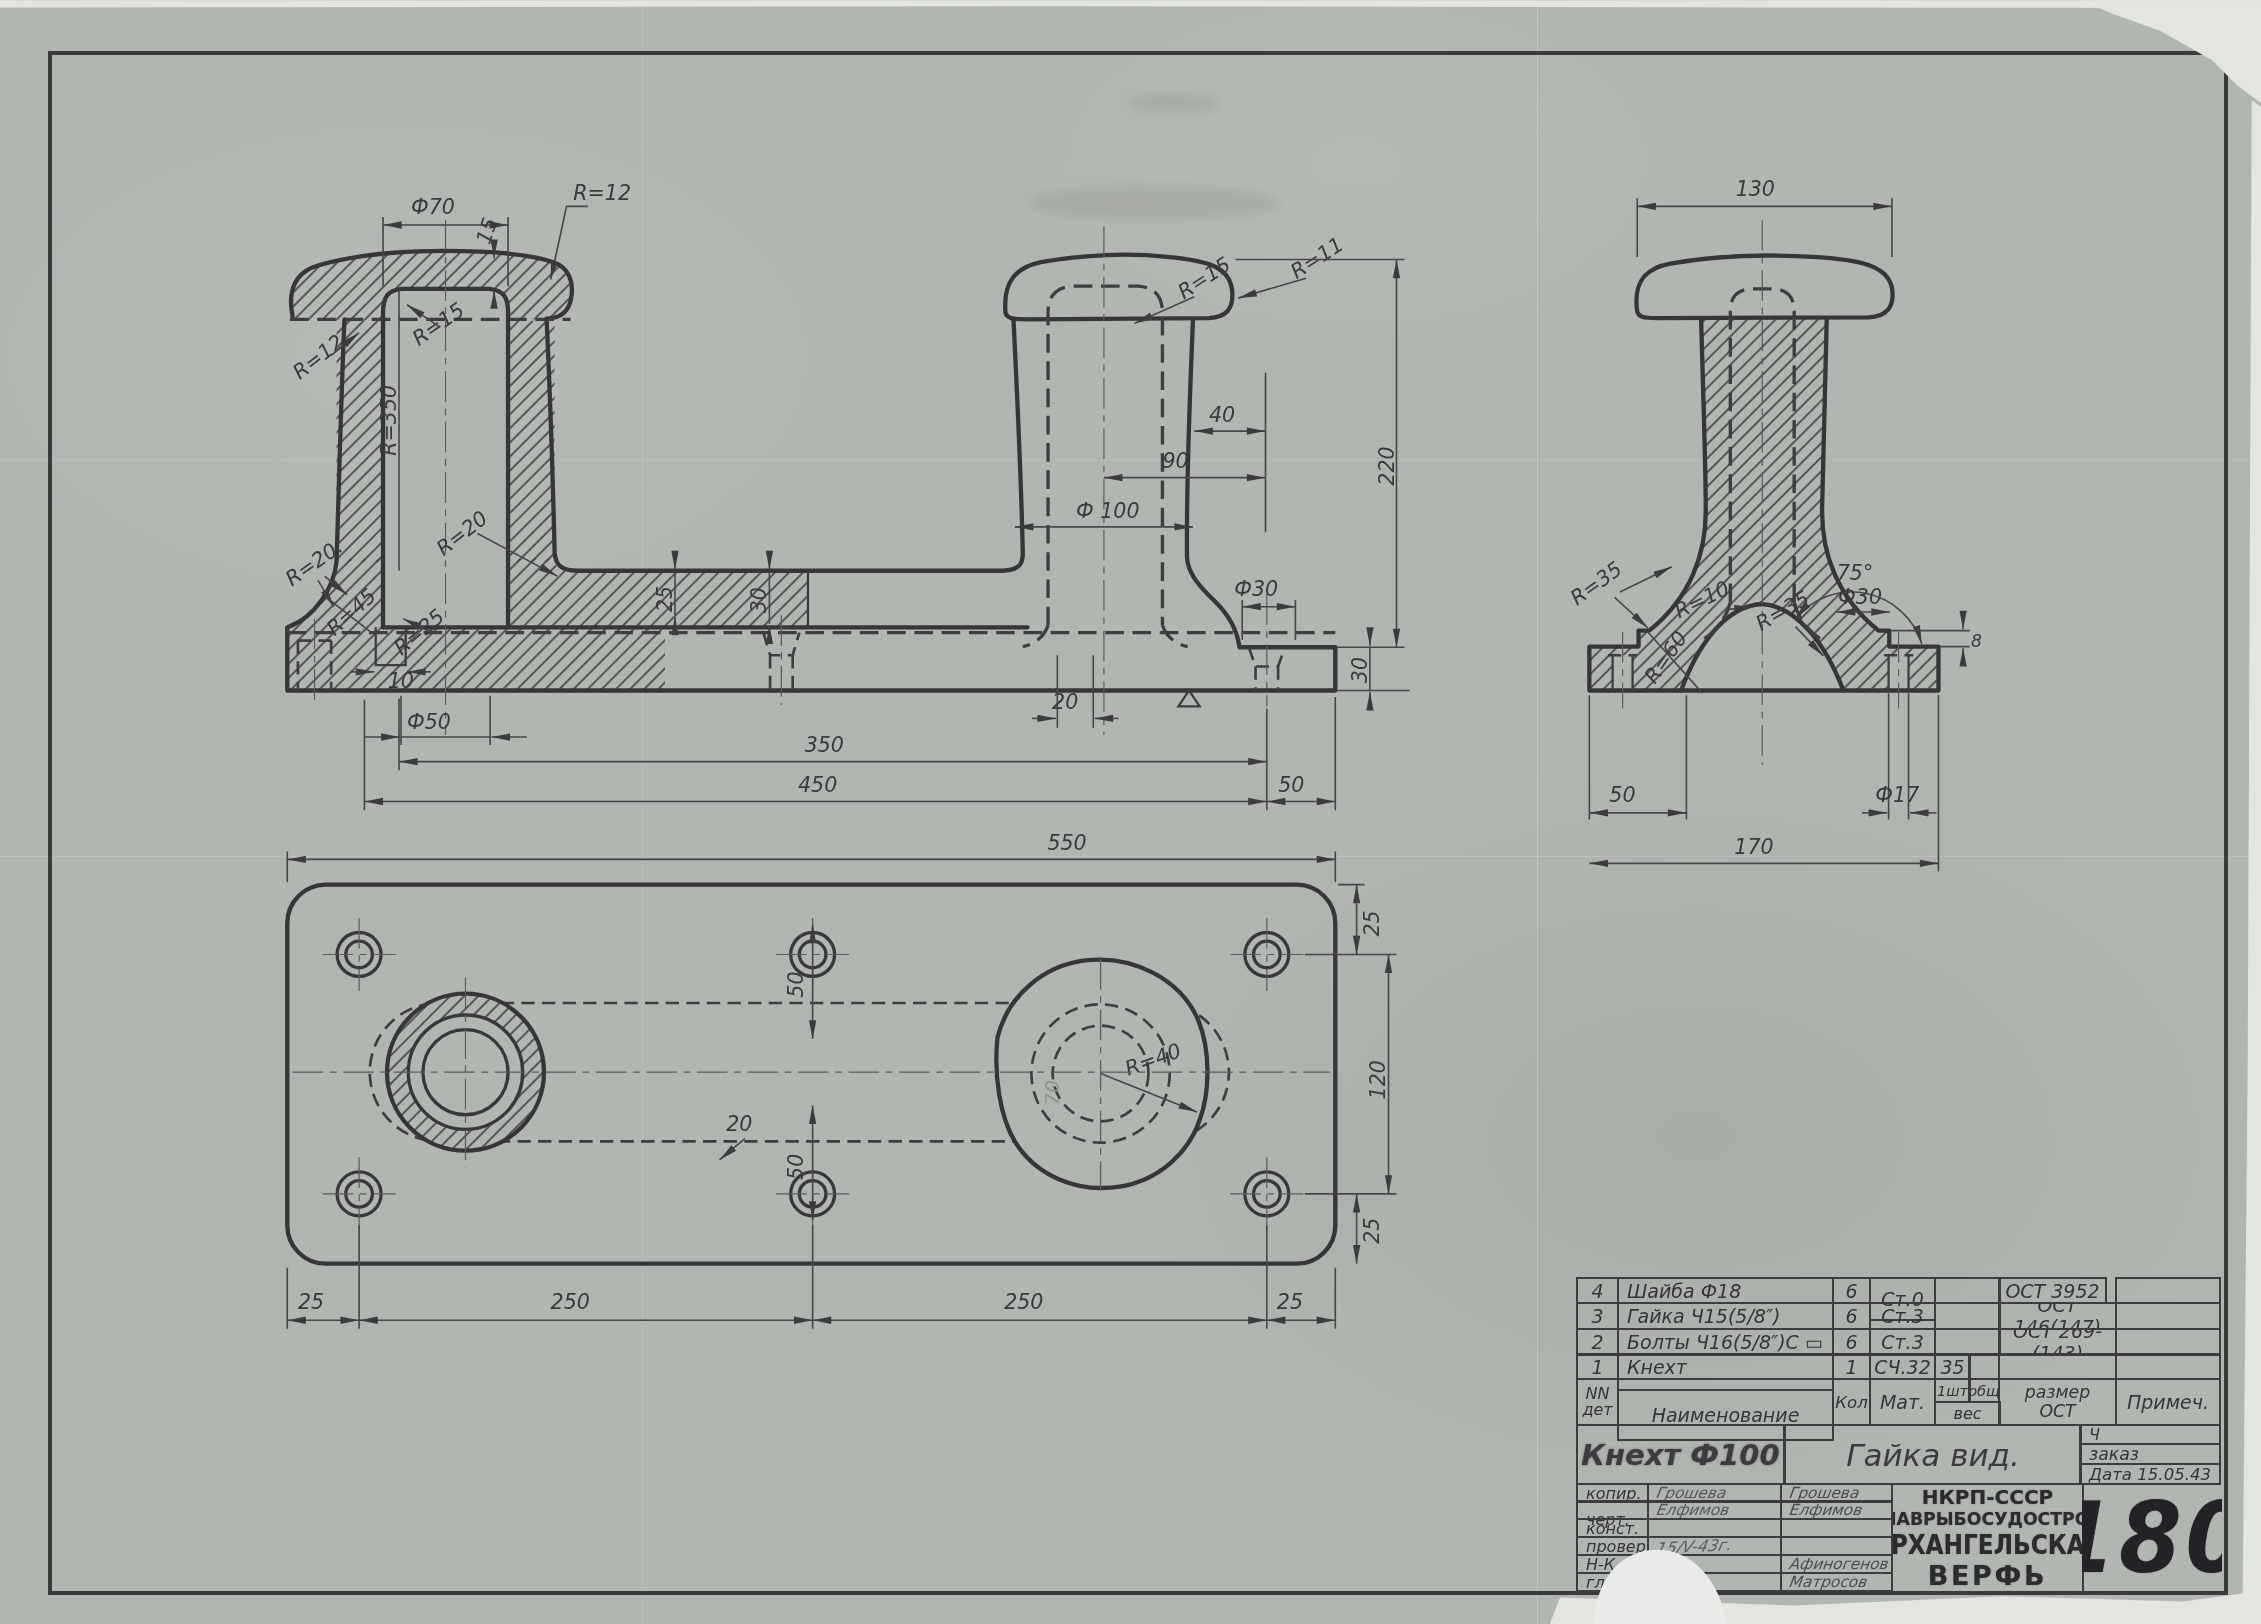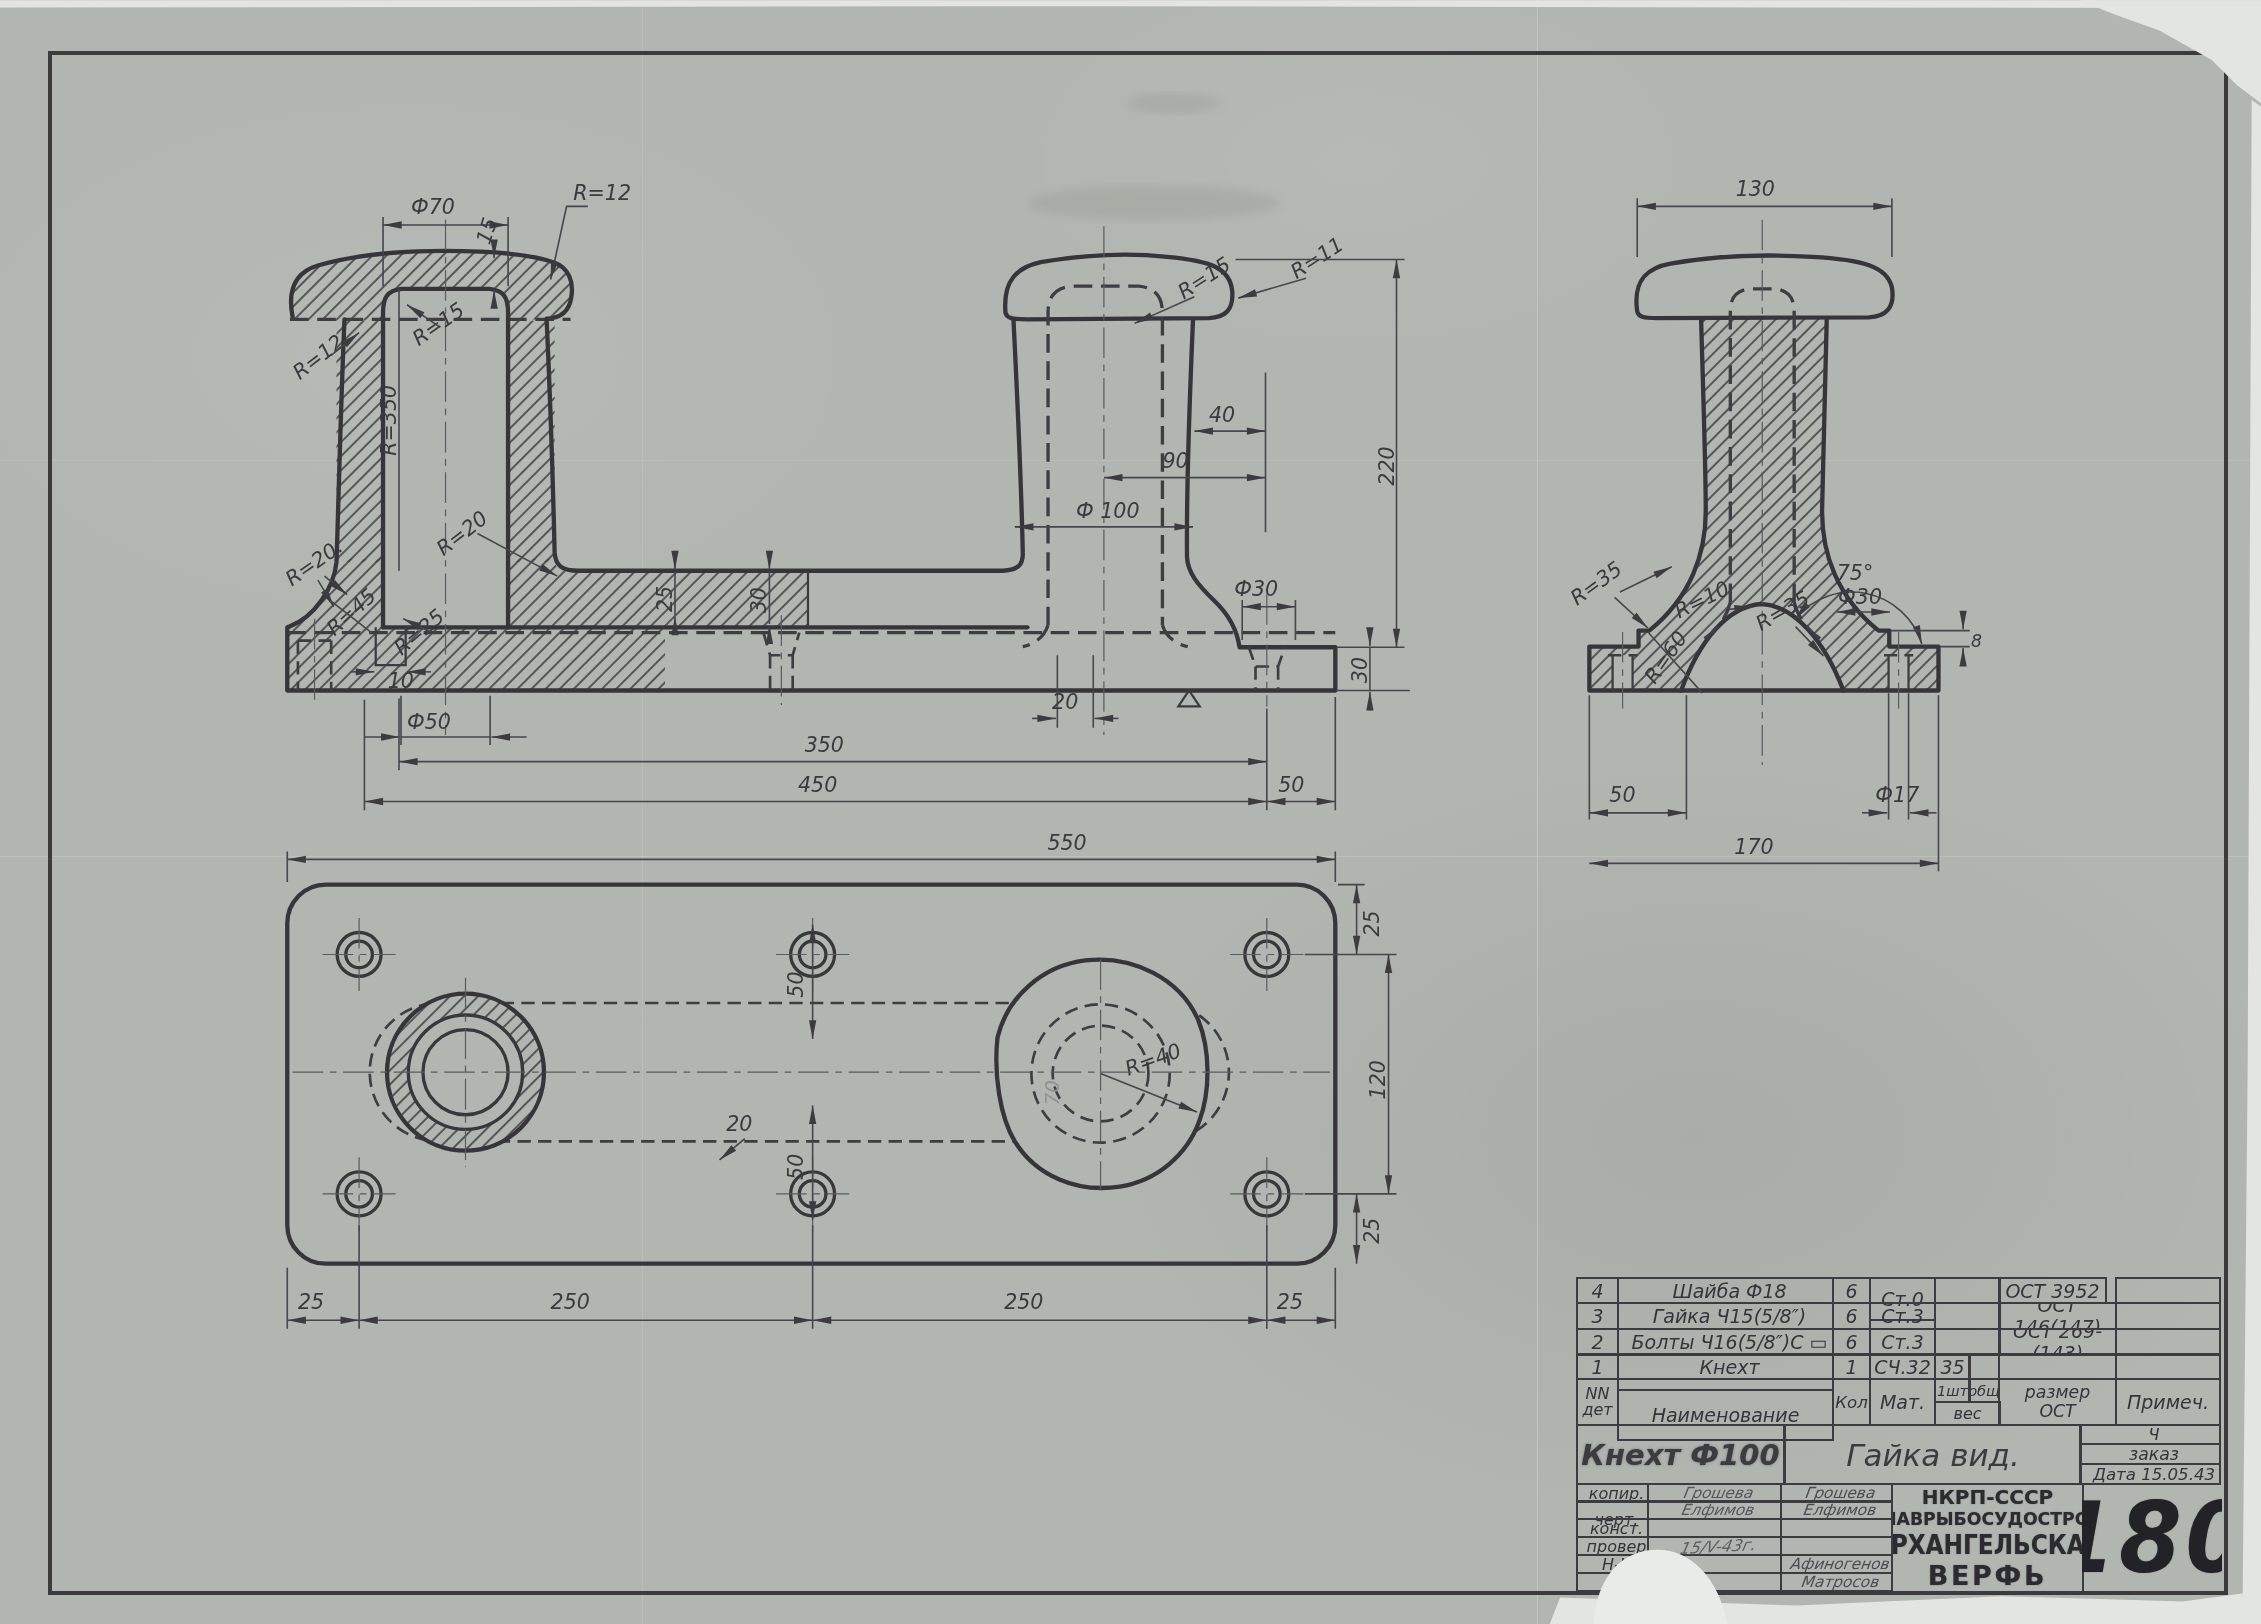--- a/index.html
+++ b/index.html
@@ -17,21 +17,21 @@
   svg{position:absolute;left:0;top:0}
   svg text{font-family:"DejaVu Sans",sans-serif}
   .d{font-style:italic;font-size:31px;fill:#3a3a3e}
   .ds{font-style:italic;font-size:26px;fill:#3a3a3e}
   .faint{font-style:italic;font-size:30px;fill:#90938f}
 
   
   .blk{position:absolute;box-sizing:border-box;color:#34343a}
   .cell{position:absolute;box-sizing:border-box;border:2px solid #3c3c40;display:flex;align-items:center;font-style:italic;overflow:hidden}
   .c-center{justify-content:center;text-align:center}
-  .c-left{justify-content:center;padding-left:8px}
+  .c-left{justify-content:flex-start;padding-left:8px}
   .hand{font-style:italic;color:#3b3b40}
   .org{font-style:normal;font-weight:bold;color:#2c2c30;text-shadow:0 0 1.3px rgba(44,44,48,.5)}
   .num180{font-weight:bold;font-size:98px;color:#232327;letter-spacing:4px;transform:scaleX(.92);text-shadow:0 0 1.3px rgba(0,0,0,.4)}
   .tear{position:absolute;pointer-events:none}
 </style>
 </head>
 <body>
 
 <div class="paper"></div>
 

